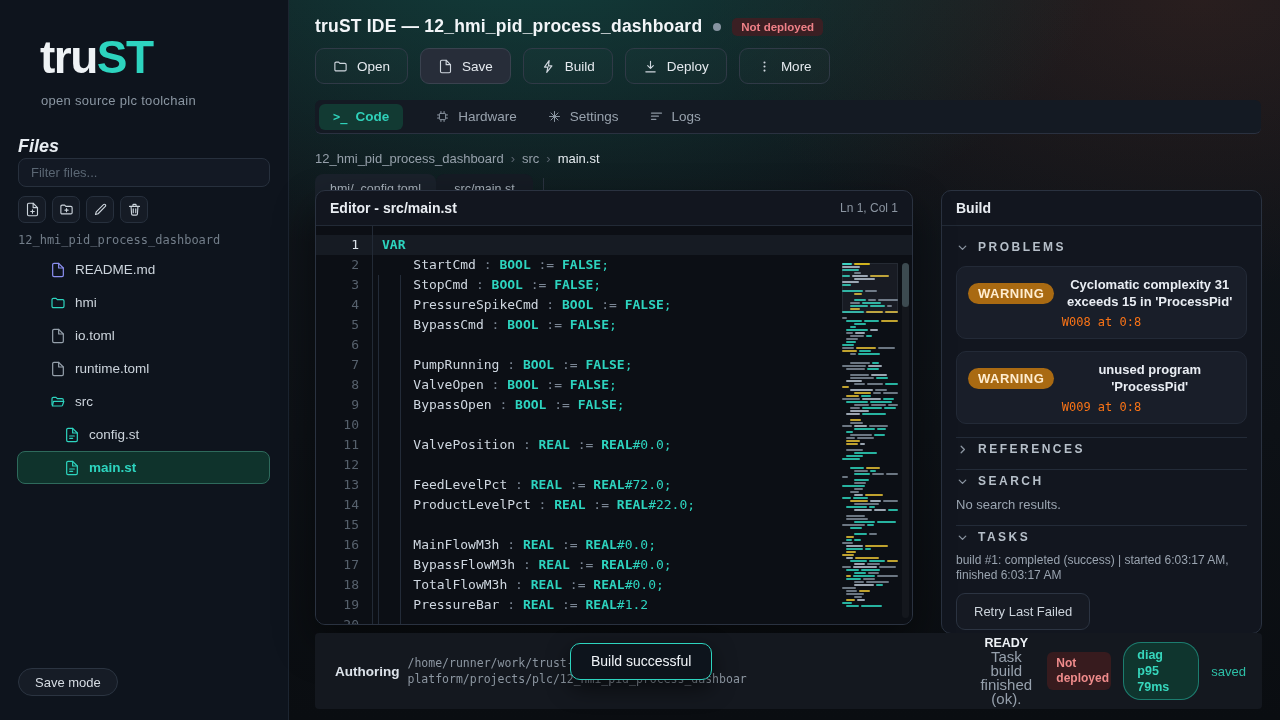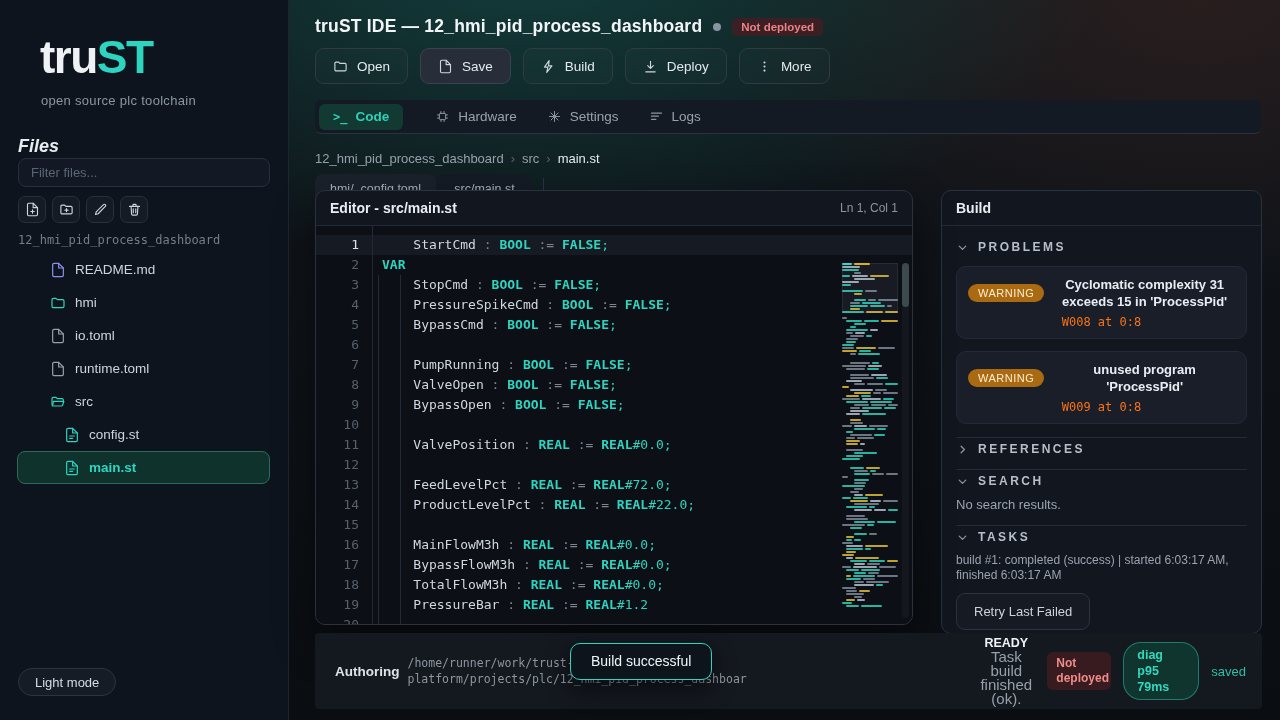--- a/index.html
+++ b/index.html
@@ -100,21 +100,21 @@
   
   .output-panel { position:absolute; left:652px; top:190px; width:321px; height:444px; background:#12161f;
     border:1px solid #2a3240; border-radius:10px; overflow:hidden; z-index:4; }
   .out-head { height:35px; border-bottom:1px solid #222a36; display:flex; align-items:center; padding:0 14px;
     font-size:14px; font-weight:700; color:#e9edf2; }
   .out-body { padding:10px 14px; }
   .sec-h { display:flex; align-items:center; gap:9px; color:#b6bfc9; font-size:12px; font-weight:700; letter-spacing:2.5px; margin-top:4px; cursor:pointer; }
   .sec-h svg { width:13px; height:13px; color:#8b95a1; }
   .pcard { margin-top:12px; background:#191e29; border:1px solid #232a37; border-radius:10px; padding:9px 11px; }
   .pcard-top { display:flex; align-items:center; gap:10px; }
-  .wbadge { background:#a96a12; color:#ffedd0; font-size:11px; font-weight:400; letter-spacing:.5px; padding:3px 10px; border-radius:999px; white-space:nowrap; }
+  .wbadge { background:#a96a12; color:#ffedd0; font-size:13px; font-weight:700; letter-spacing:.5px; padding:3px 10px; border-radius:999px; white-space:nowrap; }
   .pmsg { flex:1; text-align:center; font-size:13px; font-weight:700; color:#e9edf3; line-height:17px; }
   .pmeta { margin-top:5px; text-align:center; font-family:"DejaVu Sans Mono", monospace; font-size:12px; color:#f97316; }
   .divider { height:1px; background:#232b38; margin:13px 0 0 0; }
   .sec-body { margin-top:9px; font-size:13px; color:#9aa4b0; }
   .tasks-text { margin-top:9px; font-size:12px; color:#9aa4b0; line-height:15px; }
   .retry-btn { margin-top:10px; padding:10px 17px; border-radius:9px; border:1px solid #2c3442;
     background:rgba(255,255,255,.02); color:#ccd3db; font-size:13px; cursor:pointer; font-family:inherit; }
 
   
   .statusbar { position:absolute; left:26px; top:633px; width:947px; height:76px; background:#14181f;
@@ -243,21 +243,21 @@
           <span class="tic ic-teal">
             <svg viewBox="0 0 24 24" fill="none" stroke="currentColor" stroke-width="1.8" stroke-linecap="round" stroke-linejoin="round">
               <path d="M13 2H6a2 2 0 0 0-2 2v16a2 2 0 0 0 2 2h12a2 2 0 0 0 2-2V9z"></path>
               <path d="M13 2v7h7"></path>
               <path d="M8.5 13.5h7M8.5 17h4.5"></path>
             </svg>
           </span>
           <span class="tlabel">main.st</span>
         </div>
       </div>
-    <button class="light-btn">Light mode</button>
+    <button class="light-btn">Save mode</button>
   </div>
 
   <div class="main">
 
     <div class="title-row">
       <span class="app-title">truST IDE — 12_hmi_pid_process_dashboard</span>
       <span class="title-dot"></span>
       <span class="deploy-badge">Not deployed</span>
     </div>
 
@@ -378,22 +378,22 @@
             <div class="ln">15</div>
             <div class="ln">16</div>
             <div class="ln">17</div>
             <div class="ln">18</div>
             <div class="ln">19</div>
             <div class="ln">20</div>
           </div>
         <div class="guide" style="left:62px"></div>
         <div class="guide" style="left:84px"></div>
         <div class="code" id="code-lines">
+            <div class="cl"><span class="tk-k">VAR</span></div>
             <div class="cl"><span class="tk-p">    StartCmd</span><span class="tk-o"> : </span><span class="tk-k">BOOL</span><span class="tk-o"> := </span><span class="tk-k">FALSE</span><span class="tk-n">;</span></div>
-            <div class="cl"><span class="tk-k">VAR</span></div>
             <div class="cl"><span class="tk-p">    StopCmd</span><span class="tk-o"> : </span><span class="tk-k">BOOL</span><span class="tk-o"> := </span><span class="tk-k">FALSE</span><span class="tk-n">;</span></div>
             <div class="cl"><span class="tk-p">    PressureSpikeCmd</span><span class="tk-o"> : </span><span class="tk-k">BOOL</span><span class="tk-o"> := </span><span class="tk-k">FALSE</span><span class="tk-n">;</span></div>
             <div class="cl"><span class="tk-p">    BypassCmd</span><span class="tk-o"> : </span><span class="tk-k">BOOL</span><span class="tk-o"> := </span><span class="tk-k">FALSE</span><span class="tk-n">;</span></div>
             <div class="cl"></div>
             <div class="cl"><span class="tk-p">    PumpRunning</span><span class="tk-o"> : </span><span class="tk-k">BOOL</span><span class="tk-o"> := </span><span class="tk-k">FALSE</span><span class="tk-n">;</span></div>
             <div class="cl"><span class="tk-p">    ValveOpen</span><span class="tk-o"> : </span><span class="tk-k">BOOL</span><span class="tk-o"> := </span><span class="tk-k">FALSE</span><span class="tk-n">;</span></div>
             <div class="cl"><span class="tk-p">    BypassOpen</span><span class="tk-o"> : </span><span class="tk-k">BOOL</span><span class="tk-o"> := </span><span class="tk-k">FALSE</span><span class="tk-n">;</span></div>
             <div class="cl"></div>
             <div class="cl"><span class="tk-p">    ValvePosition</span><span class="tk-o"> : </span><span class="tk-k">REAL</span><span class="tk-o"> := </span><span class="tk-k">REAL</span><span class="tk-n">#0.0;</span></div>
             <div class="cl"></div>

